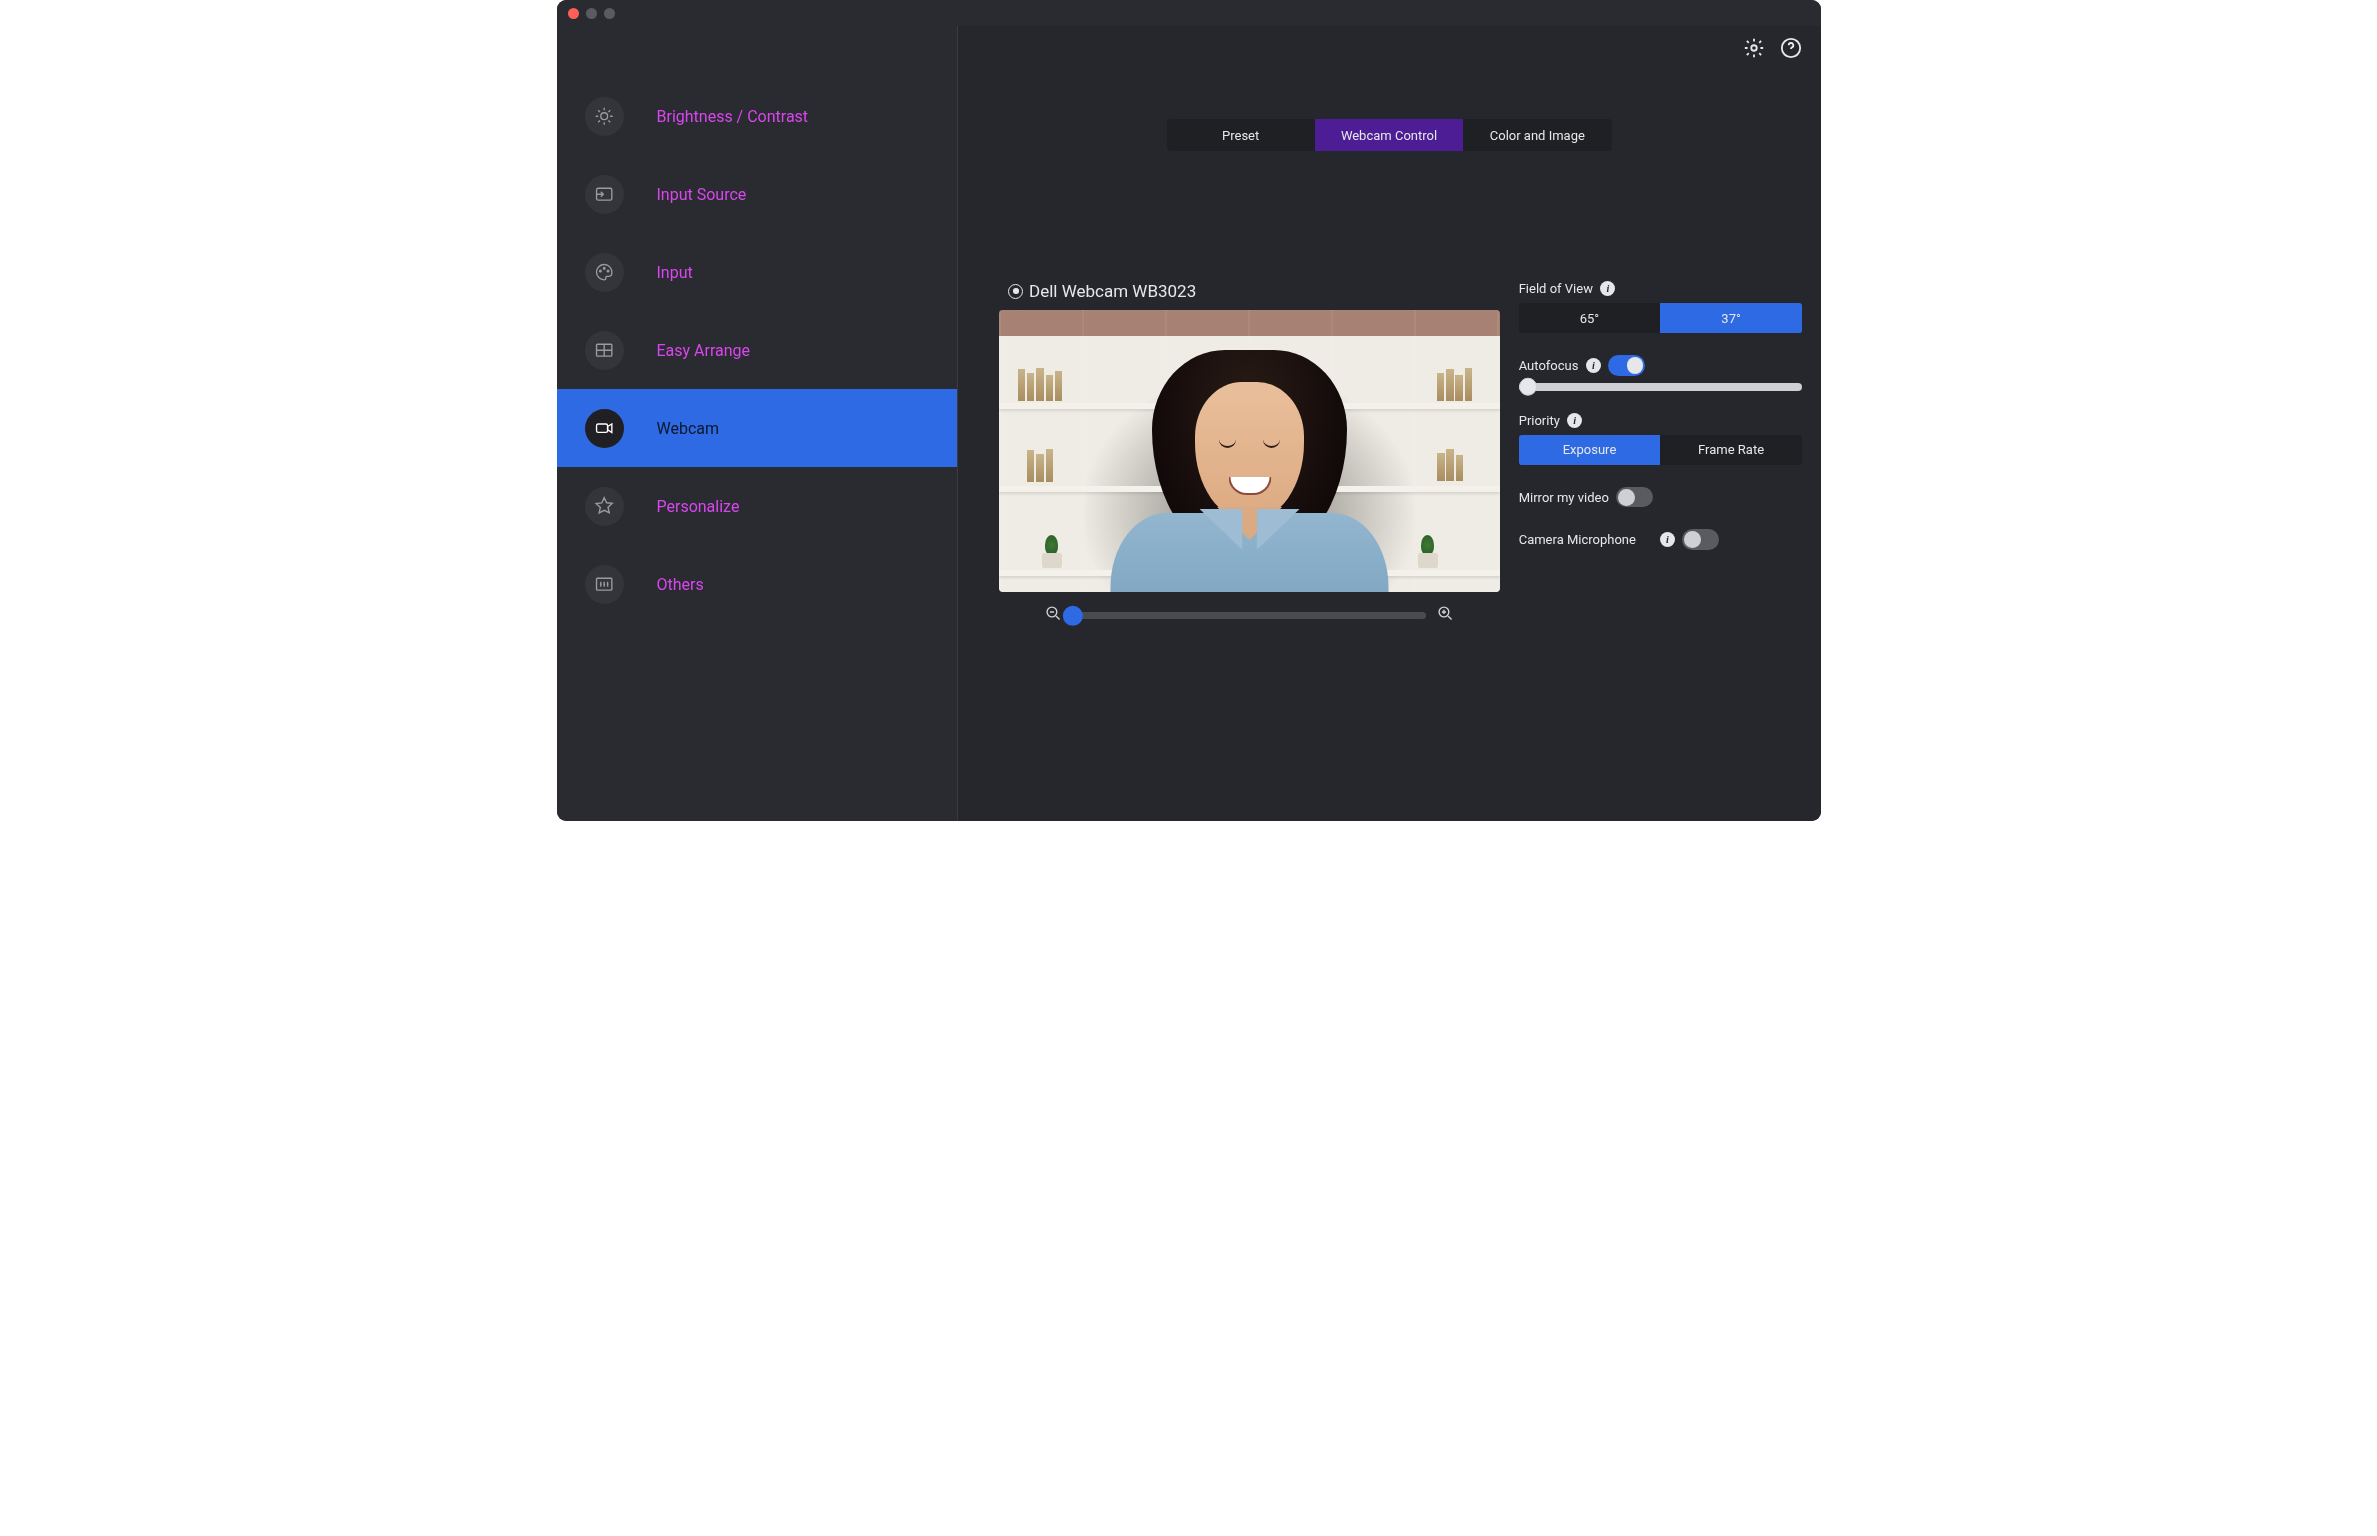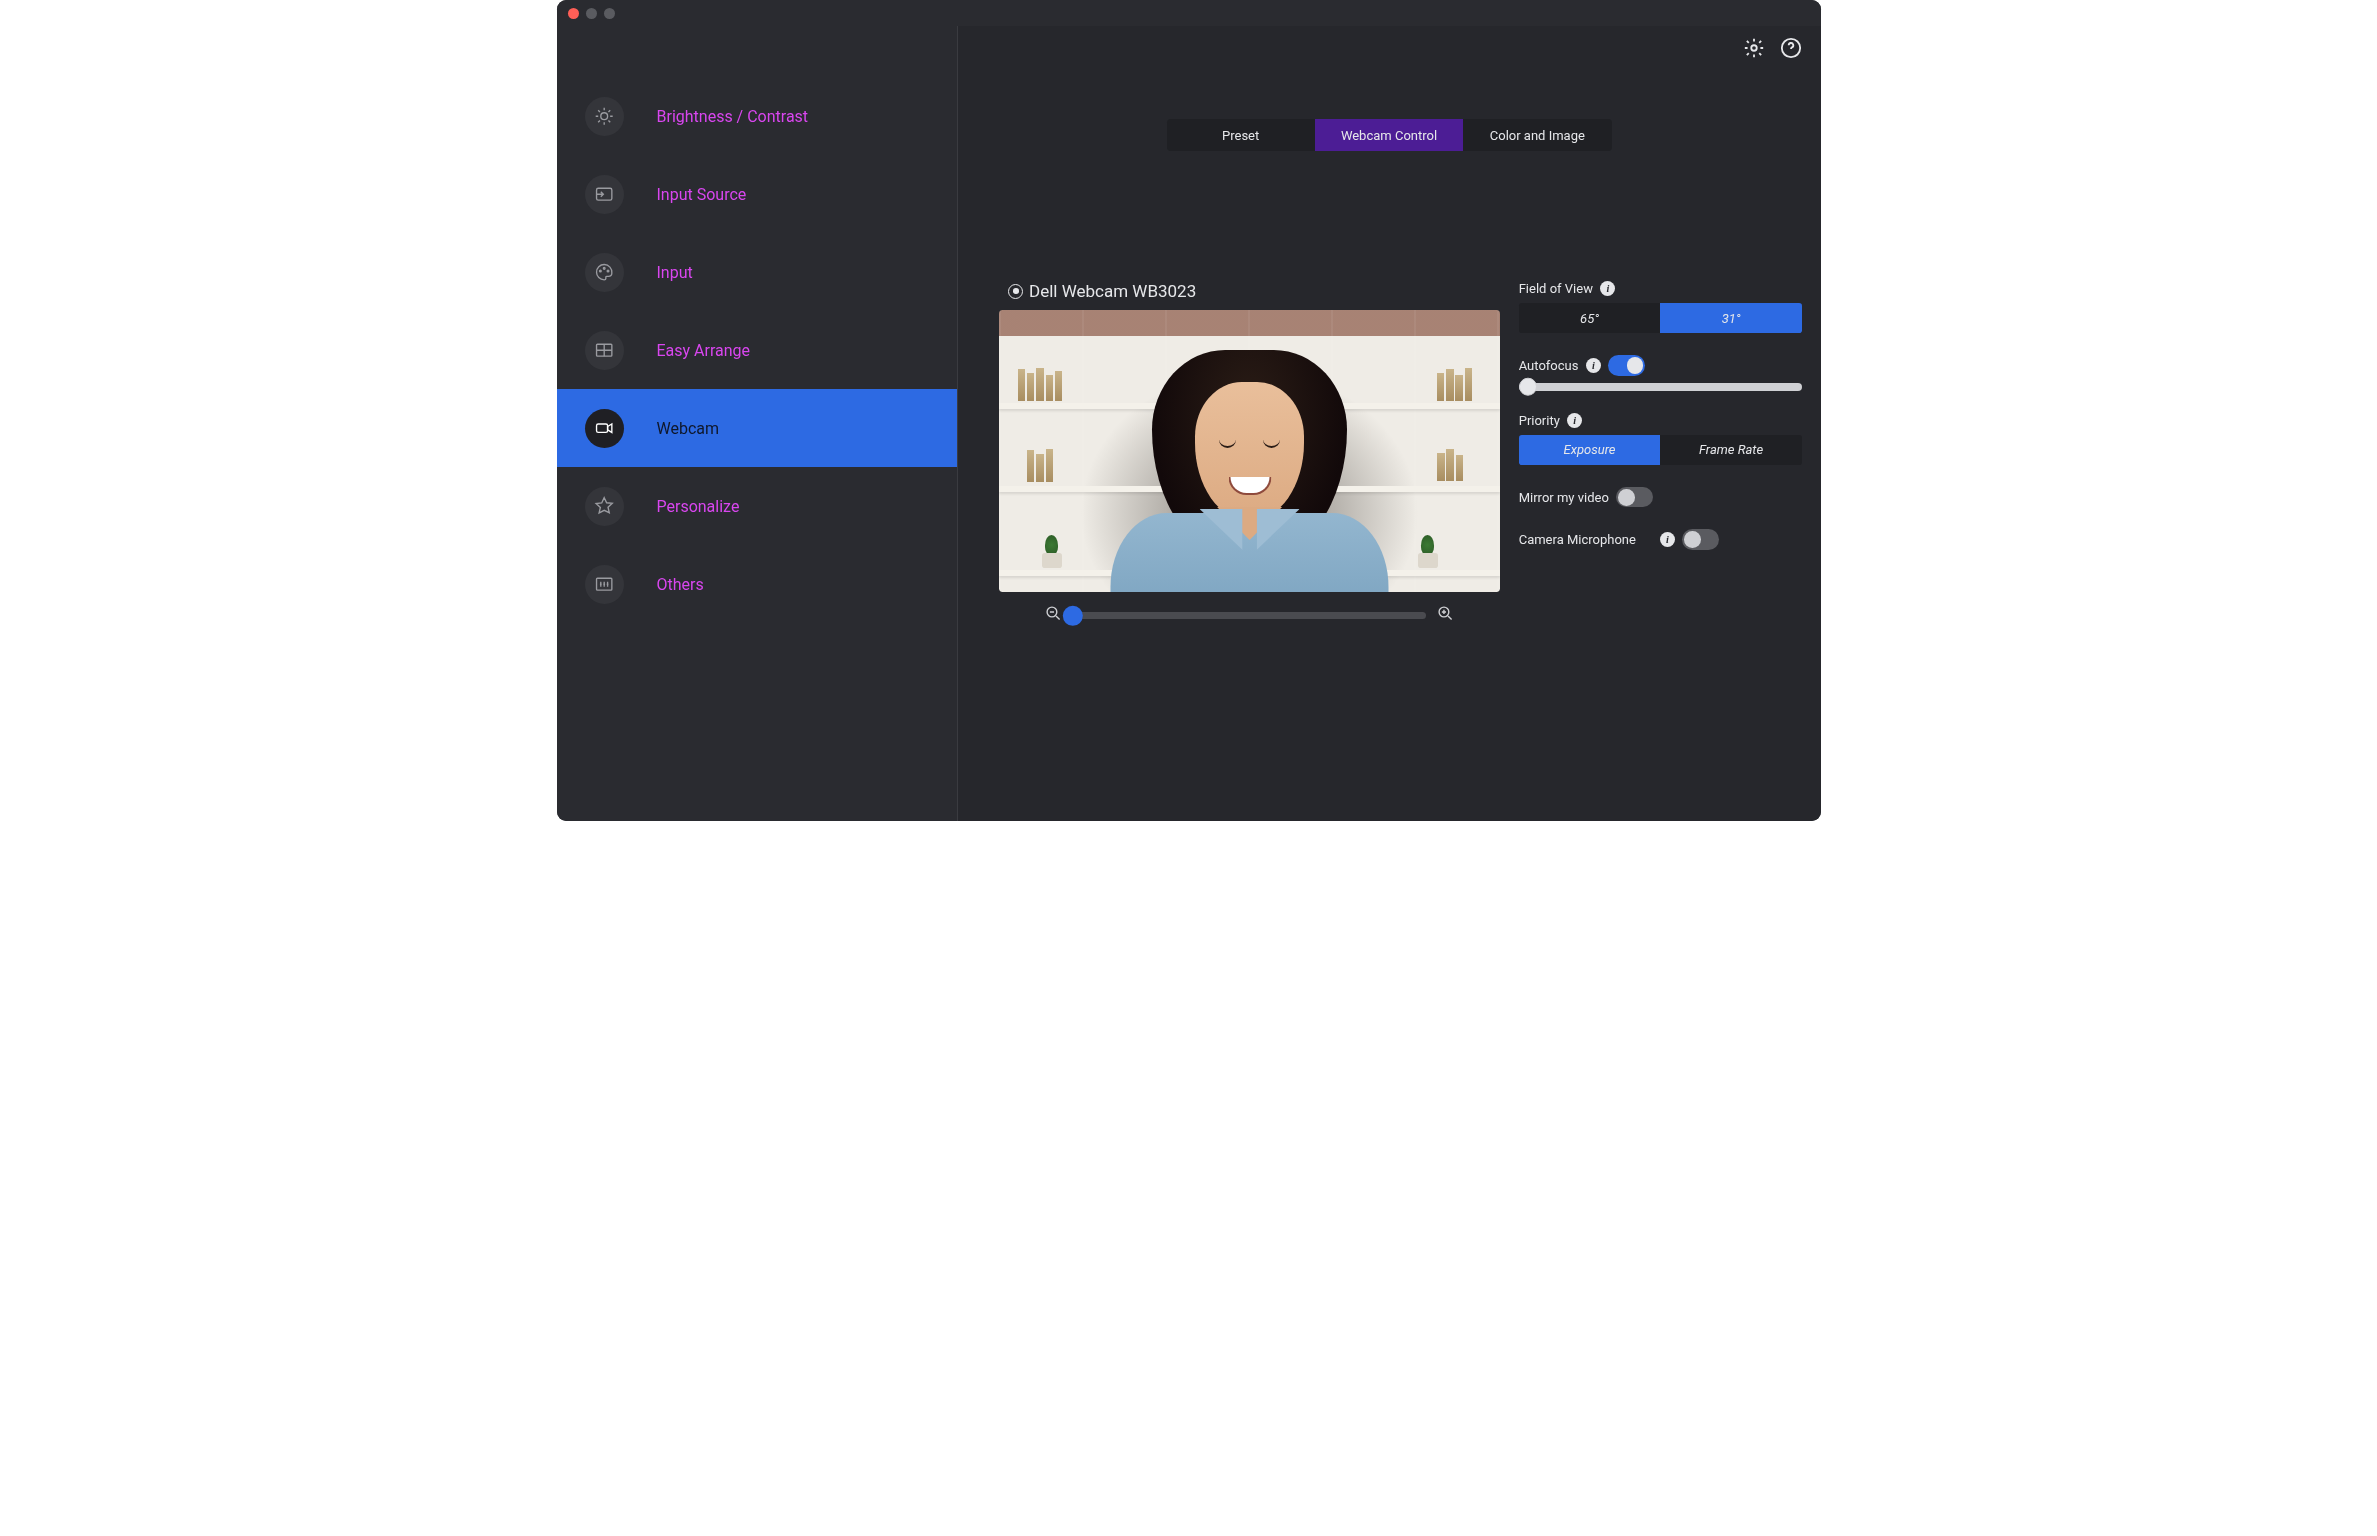--- a/index.html
+++ b/index.html
@@ -159,21 +159,21 @@
     position:absolute; left:0; top:50%; transform:translate(-50%,-50%);
     width:20.4px;height:20.4px;border-radius:50%;background:#2d6ae3;
   }
 
   .controls-col { flex:1; max-width: 306px; }
   .ctrl-label-row { display:flex; align-items:center; gap:7.4px; color:#e6e7ea; font-size:13px; margin-bottom:7.4px; }
   .ctrl-label-row.between { }
   .info-icon { width:15px;height:15px;border-radius:50%;background:#e6e7ea;color:#26272c;display:flex;align-items:center;justify-content:center;font-size:10.2px;font-weight:bold;font-style:italic;font-family:Georgia,serif; }
 
   .seg {
-    display:flex; height:30px; border-radius:2.8px; overflow:hidden; background:#1f2024;font-style:italic;
+    display:flex; height:30px; border-radius:2.8px; overflow:hidden; background:#1f2024;
   }
   .seg .opt { flex:1;display:flex;align-items:center;justify-content:center;color:#e6e7ea;font-size:13px;cursor:pointer; }
   .seg .opt.active { background:#2d6ae3; }
 
   .ctrl-block { margin-bottom: 22px; }
 
   .toggle {
     width:37px;height:20.4px;border-radius:11px;background:#5a5b60;position:relative;cursor:pointer;
   }
   .toggle::after{content:"";position:absolute;top:1.9px;left:1.9px;width:16.7px;height:16.7px;border-radius:50%;background:#cfd0d4;transition:.15s;}
@@ -372,21 +372,21 @@
 
         <div class="controls-col">
 
           <div class="ctrl-block">
             <div class="ctrl-label-row">
               <span>Field of View</span>
               <span class="info-icon">i</span>
             </div>
             <div class="seg">
               <div class="opt">65°</div>
-              <div class="opt active">31°</div>
+              <div class="opt active">37°</div>
             </div>
           </div>
 
           <div class="ctrl-block">
             <div class="ctrl-label-row between">
               <span style="display:flex;align-items:center;gap:7.4px;">
                 <span>Autofocus</span>
                 <span class="info-icon">i</span>
               </span>
               <div class="toggle on"></div>

